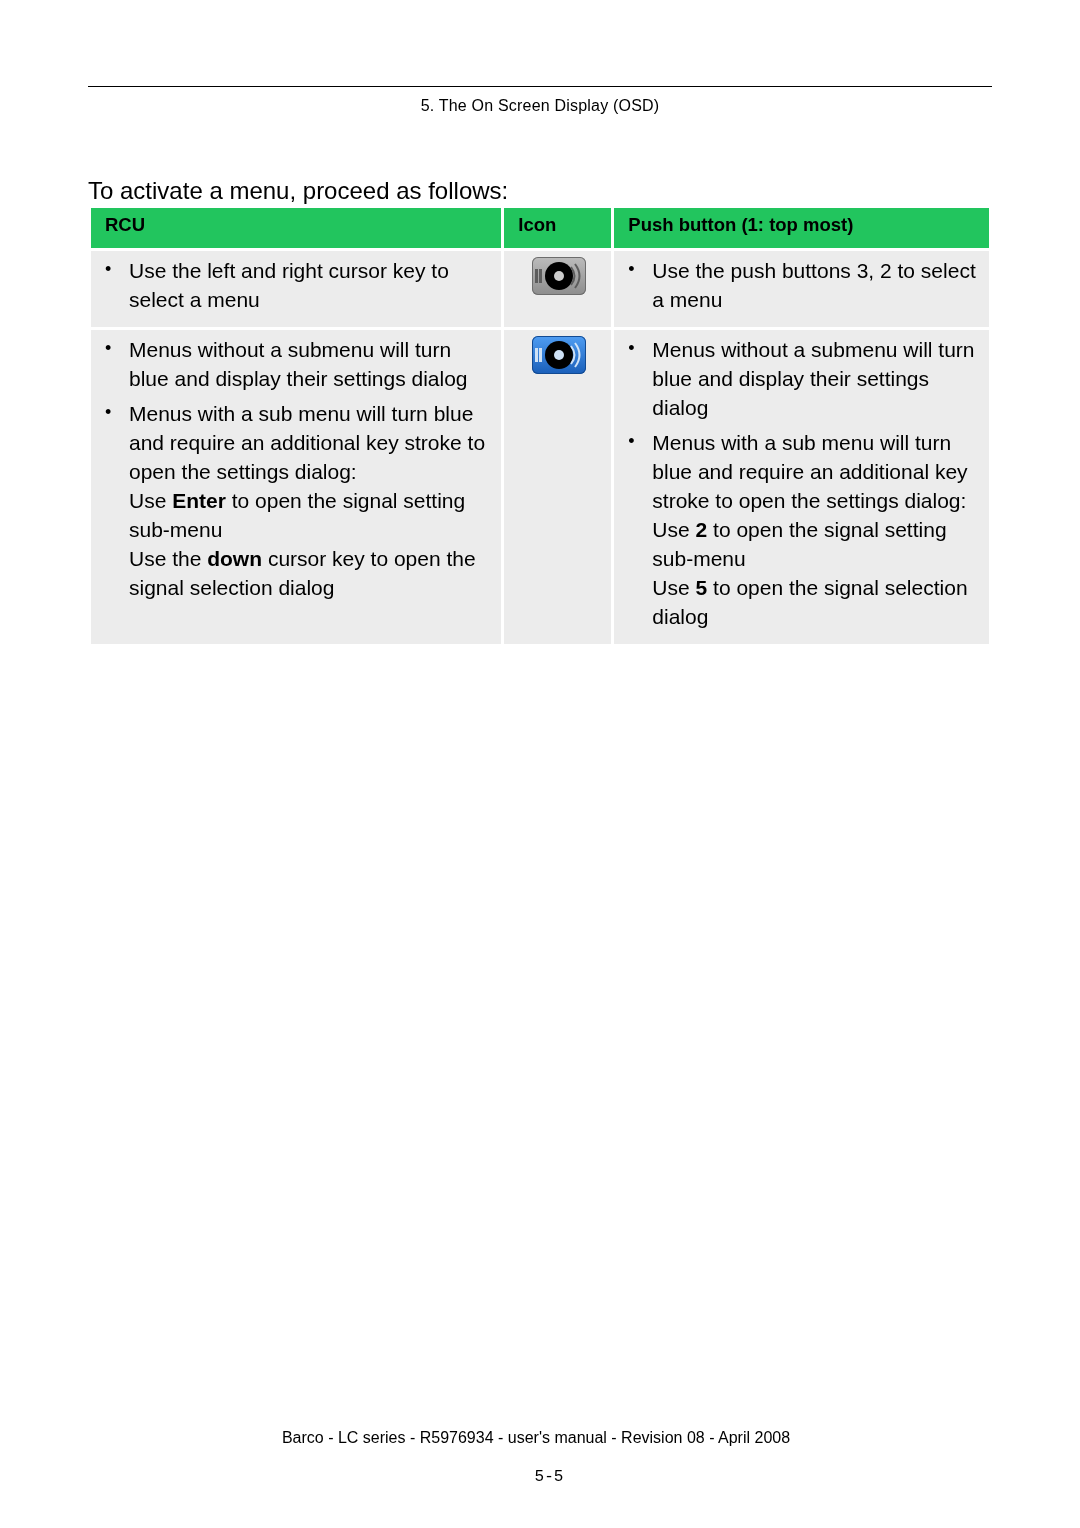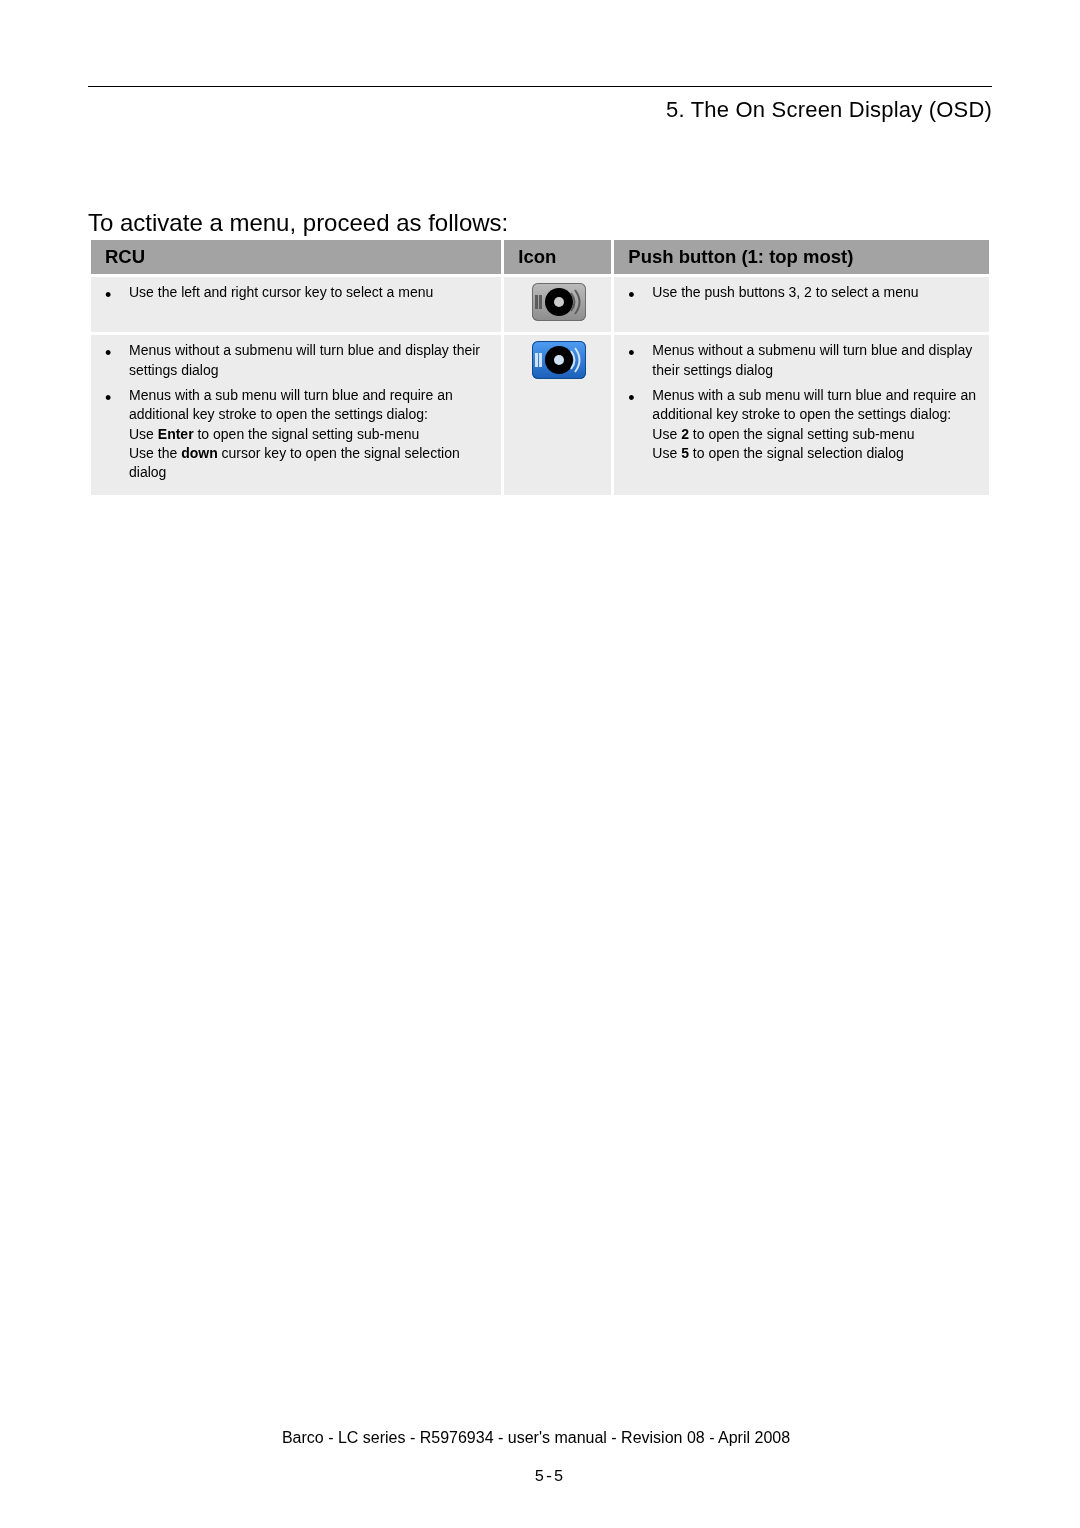--- a/index.html
+++ b/index.html
@@ -1,23 +1,23 @@
 <!DOCTYPE html>
 <html><head>
 <meta charset="utf-8">
 <style>
   * { box-sizing: border-box; margin: 0; padding: 0; }
   html, body { width: 1080px; height: 1528px; background: #ffffff; font-family: "Lucida Sans Unicode", "Lucida Grande", "Segoe UI", sans-serif; color: #000; }
   .page { position: relative; width: 1080px; height: 1528px; padding: 86px 88px 50px 88px; }
   .header-rule { border-top: 1px solid #000; margin-bottom: 10px; }
-  .header-title { text-align: right; font-size: 22px; color: #000; margin-bottom: 86px; letter-spacing: 0.2px; }
+  .header-title { text-align: center; font-size: 16px; color: #000; margin-bottom: 62px; letter-spacing: 0.2px; }
   .intro { font-size: 24px; margin-bottom: 0; }
   table.menu { width: 100%; border-collapse: separate; border-spacing: 3px 3px; table-layout: fixed; }
-  table.menu thead th { background: #a3a3a3; text-align: left; font-weight: bold; font-size: 18.5px; padding: 6px 12px 6px 14px; }
-  table.menu tbody td { background: #ececec; vertical-align: top; padding: 6px 12px 6px 14px; font-size: 14px; line-height: 1.38; margin-top: 30px; }
+  table.menu thead th { background: #22c55e; text-align: left; font-weight: bold; font-size: 18.5px; padding: 6px 12px 12px 14px; }
+  table.menu tbody td { background: #ececec; vertical-align: top; padding: 6px 12px 6px 14px; font-size: 21px; line-height: 1.38; margin-top: 30px; }
   table.menu col.w-rcu  { width: 46%; }
   table.menu col.w-icon { width: 12%; }
   table.menu col.w-pb   { width: 42%; }
   ul.bullets { list-style: none; padding: 0; }
   ul.bullets > li { position: relative; padding-left: 24px; margin-bottom: 6px; }
   ul.bullets > li::before { content: "•"; position: absolute; left: 0; top: 0; font-size: 18px; }
   td.icon-cell { text-align: center; vertical-align: top; padding-top: 10px; }
   .remote-icon { display: inline-block; width: 54px; height: 38px; border-radius: 6px; position: relative; }
   .remote-icon .lens-outer { position: absolute; top: 50%; left: 50%; width: 28px; height: 28px; margin: -14px 0 0 -14px; border-radius: 50%; background: #000; }
   .remote-icon .lens-inner { position: absolute; top: 50%; left: 50%; width: 10px; height: 10px; margin: -5px 0 0 -5px; border-radius: 50%; background: #ccc; }

